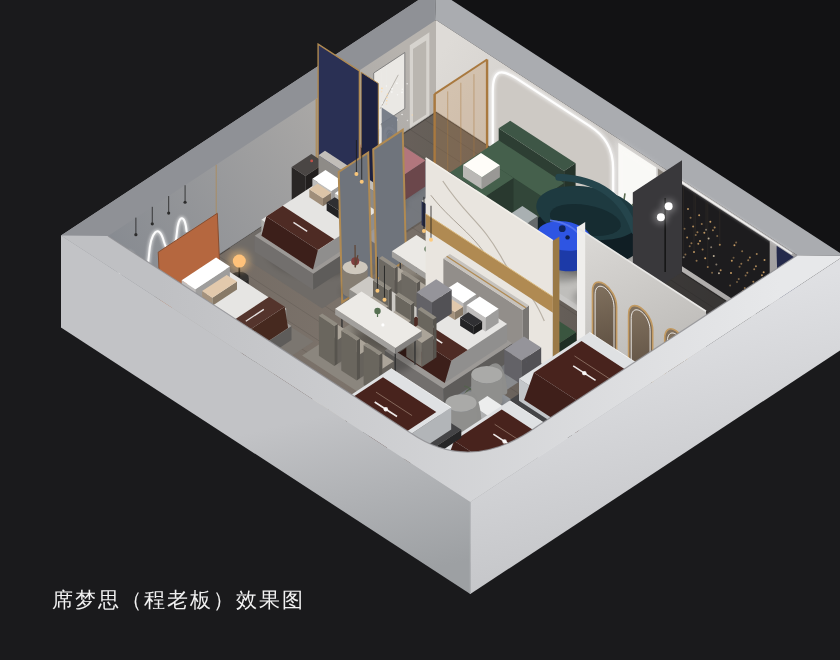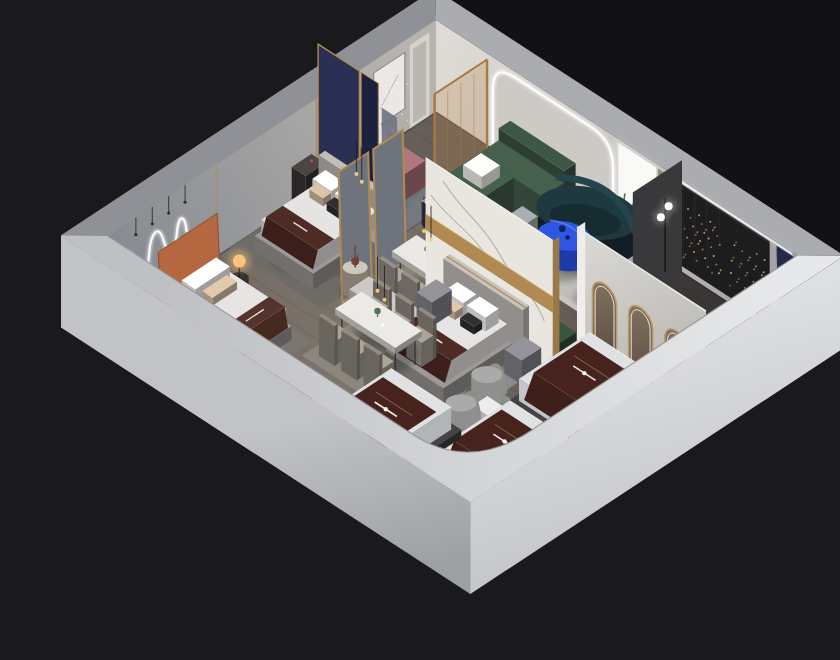--- a/index.html
+++ b/index.html
@@ -753,13 +753,14 @@
       </g>
       <g>
         <path d="M 410.7 433.1 Q 471.0 474.5 538.1 425.8 L 538.1 517.8 Q 471.0 566.5 410.7 525.1 Z" fill="#9fa0a3"></path>
         <polygon points="844.2,255.8 470.3,502.0 470.3,594.0 844.2,347.8" fill="url(#seOut)"></polygon>
         <polygon points="61.0,235.4 470.3,502.0 470.3,594.0 61.0,327.4" fill="url(#swOut)"></polygon>
         <path d="M 797.2 255.2 L 538.1 425.8 Q 471.0 474.5 410.7 433.1 L 108.0 236.0 L 61.0 235.4 L 470.3 502.0 L 844.2 255.8 Z" fill="url(#topF)"></path>
         <path d="M 797.2 255.2 L 538.1 425.8 Q 471.0 474.5 410.7 433.1 L 108.0 236.0" fill="none" stroke="#8e8f92" stroke-width="1.2" opacity="0.8"></path>
         <line x1="470.32" y1="502" x2="470.32" y2="594" stroke="#b5b6b9" stroke-width="1"></line>
       </g>
     </svg>
+  <div class="caption" style="color: rgb(242, 242, 242);">席梦思（程老板）效果图</div>
 </div>
 
 </body></html>

